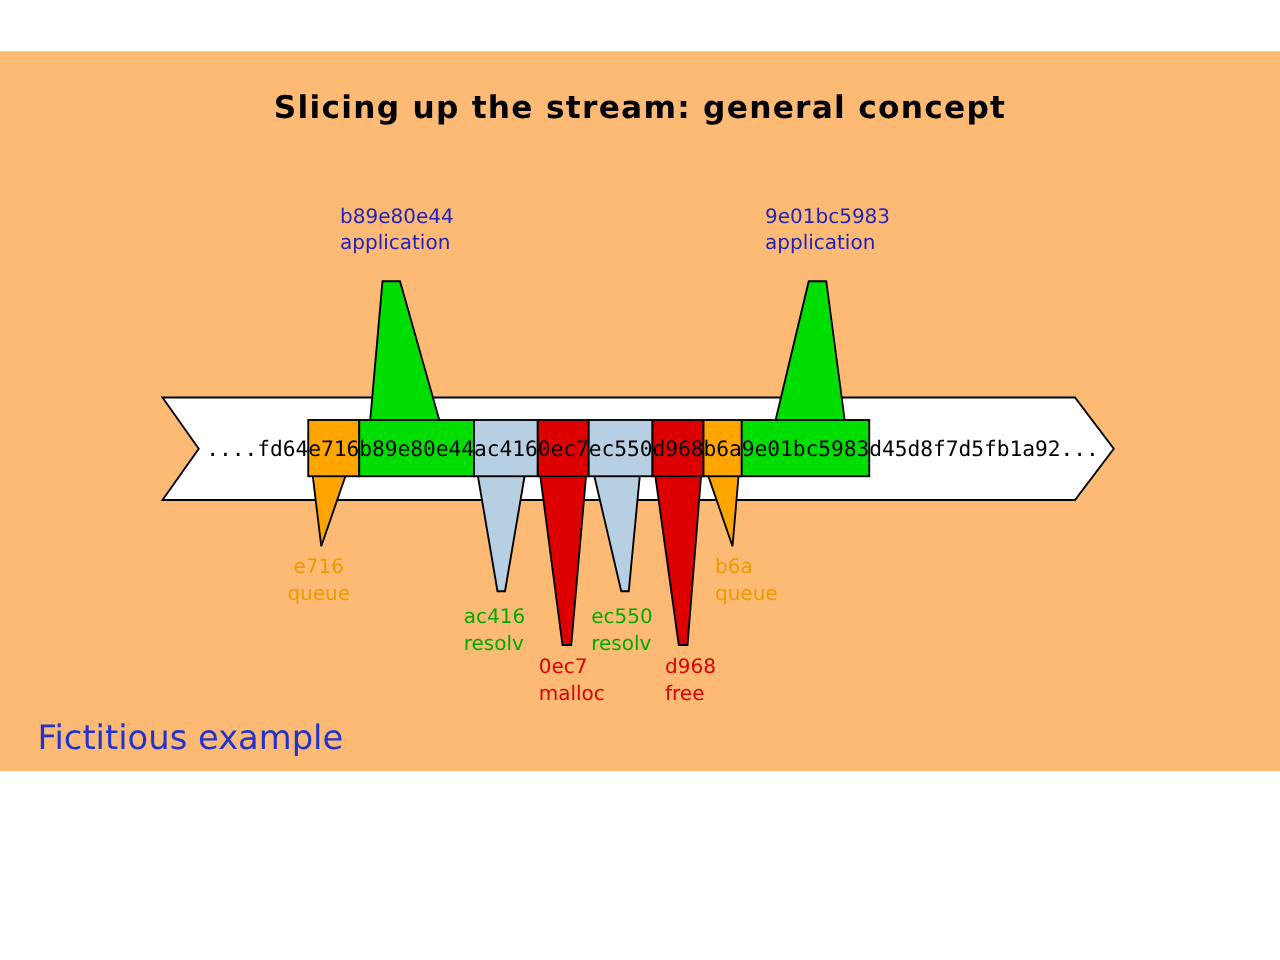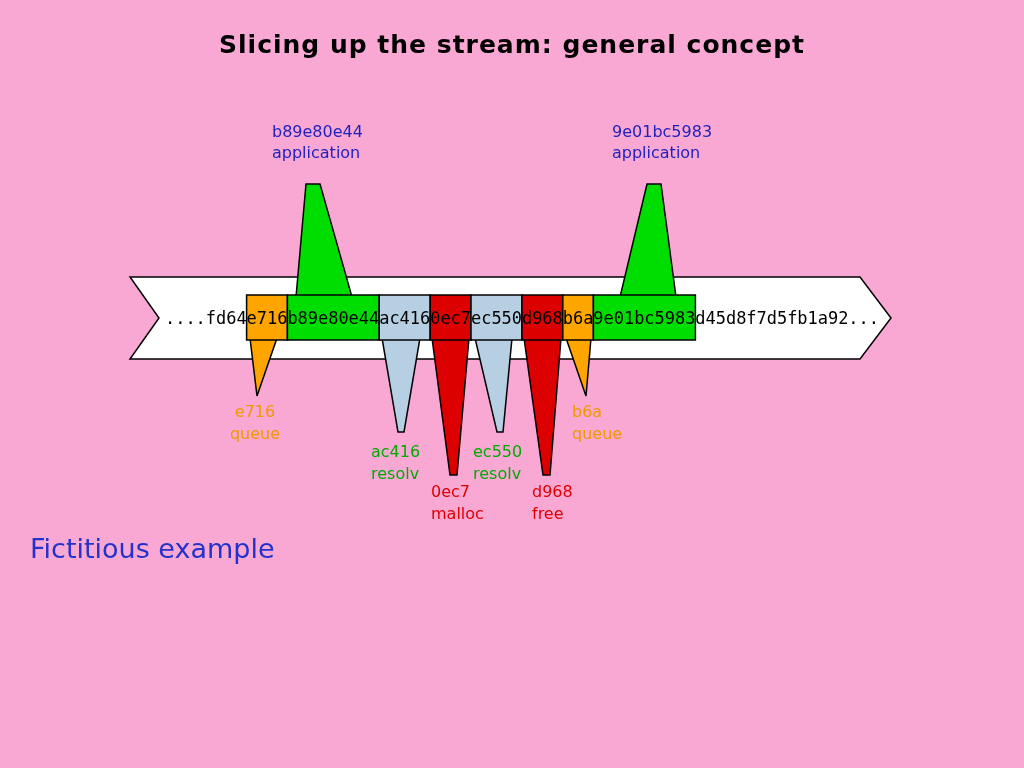--- a/index.html
+++ b/index.html
@@ -1,22 +1,23 @@
 <!DOCTYPE html>
 <html><head>
 <meta charset="utf-8">
 <style>
   html, body { margin: 0; padding: 0; background: #ffffff; }
   .slide {
     position: relative;
     width: 1024px;
-    height: 768px;
-    background: #f9a8d4;
+    height: 576px;
+    background: #fdba74;
     overflow: hidden;
     font-family: "DejaVu Sans", sans-serif;
+    margin-top: 41px;
   }
   svg { display: block; }
   .title-text {
     font-family: "DejaVu Sans", sans-serif;
     font-weight: bold;
     font-size: 25px;
     letter-spacing: 1px;
     fill: #000000;
   }
   .stream-text {

